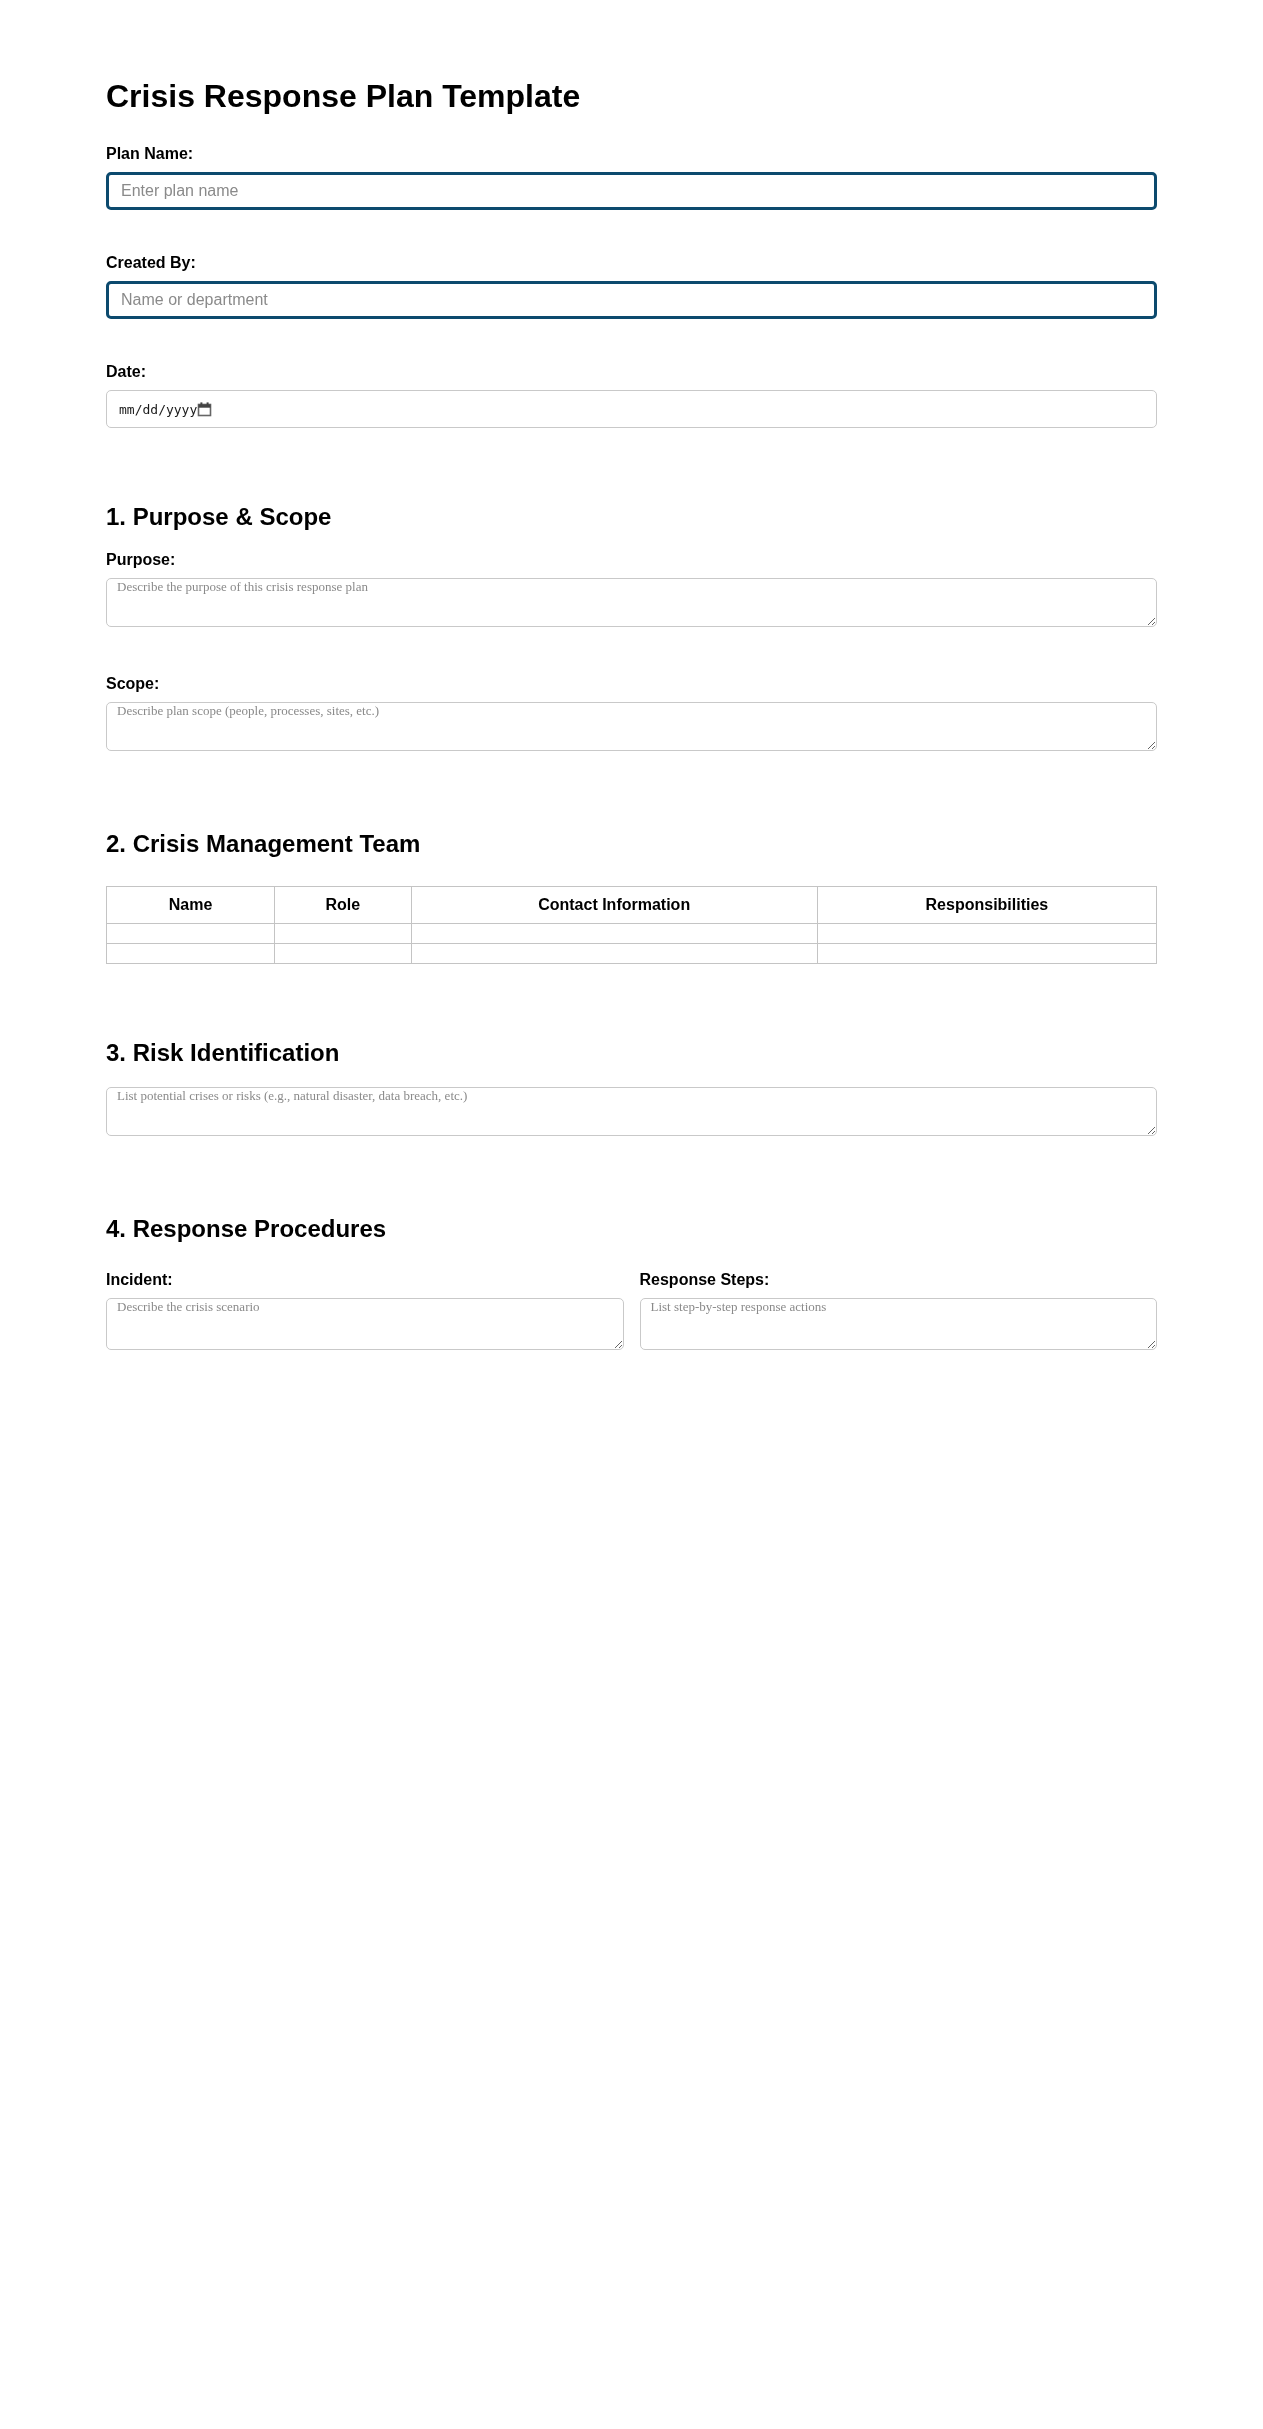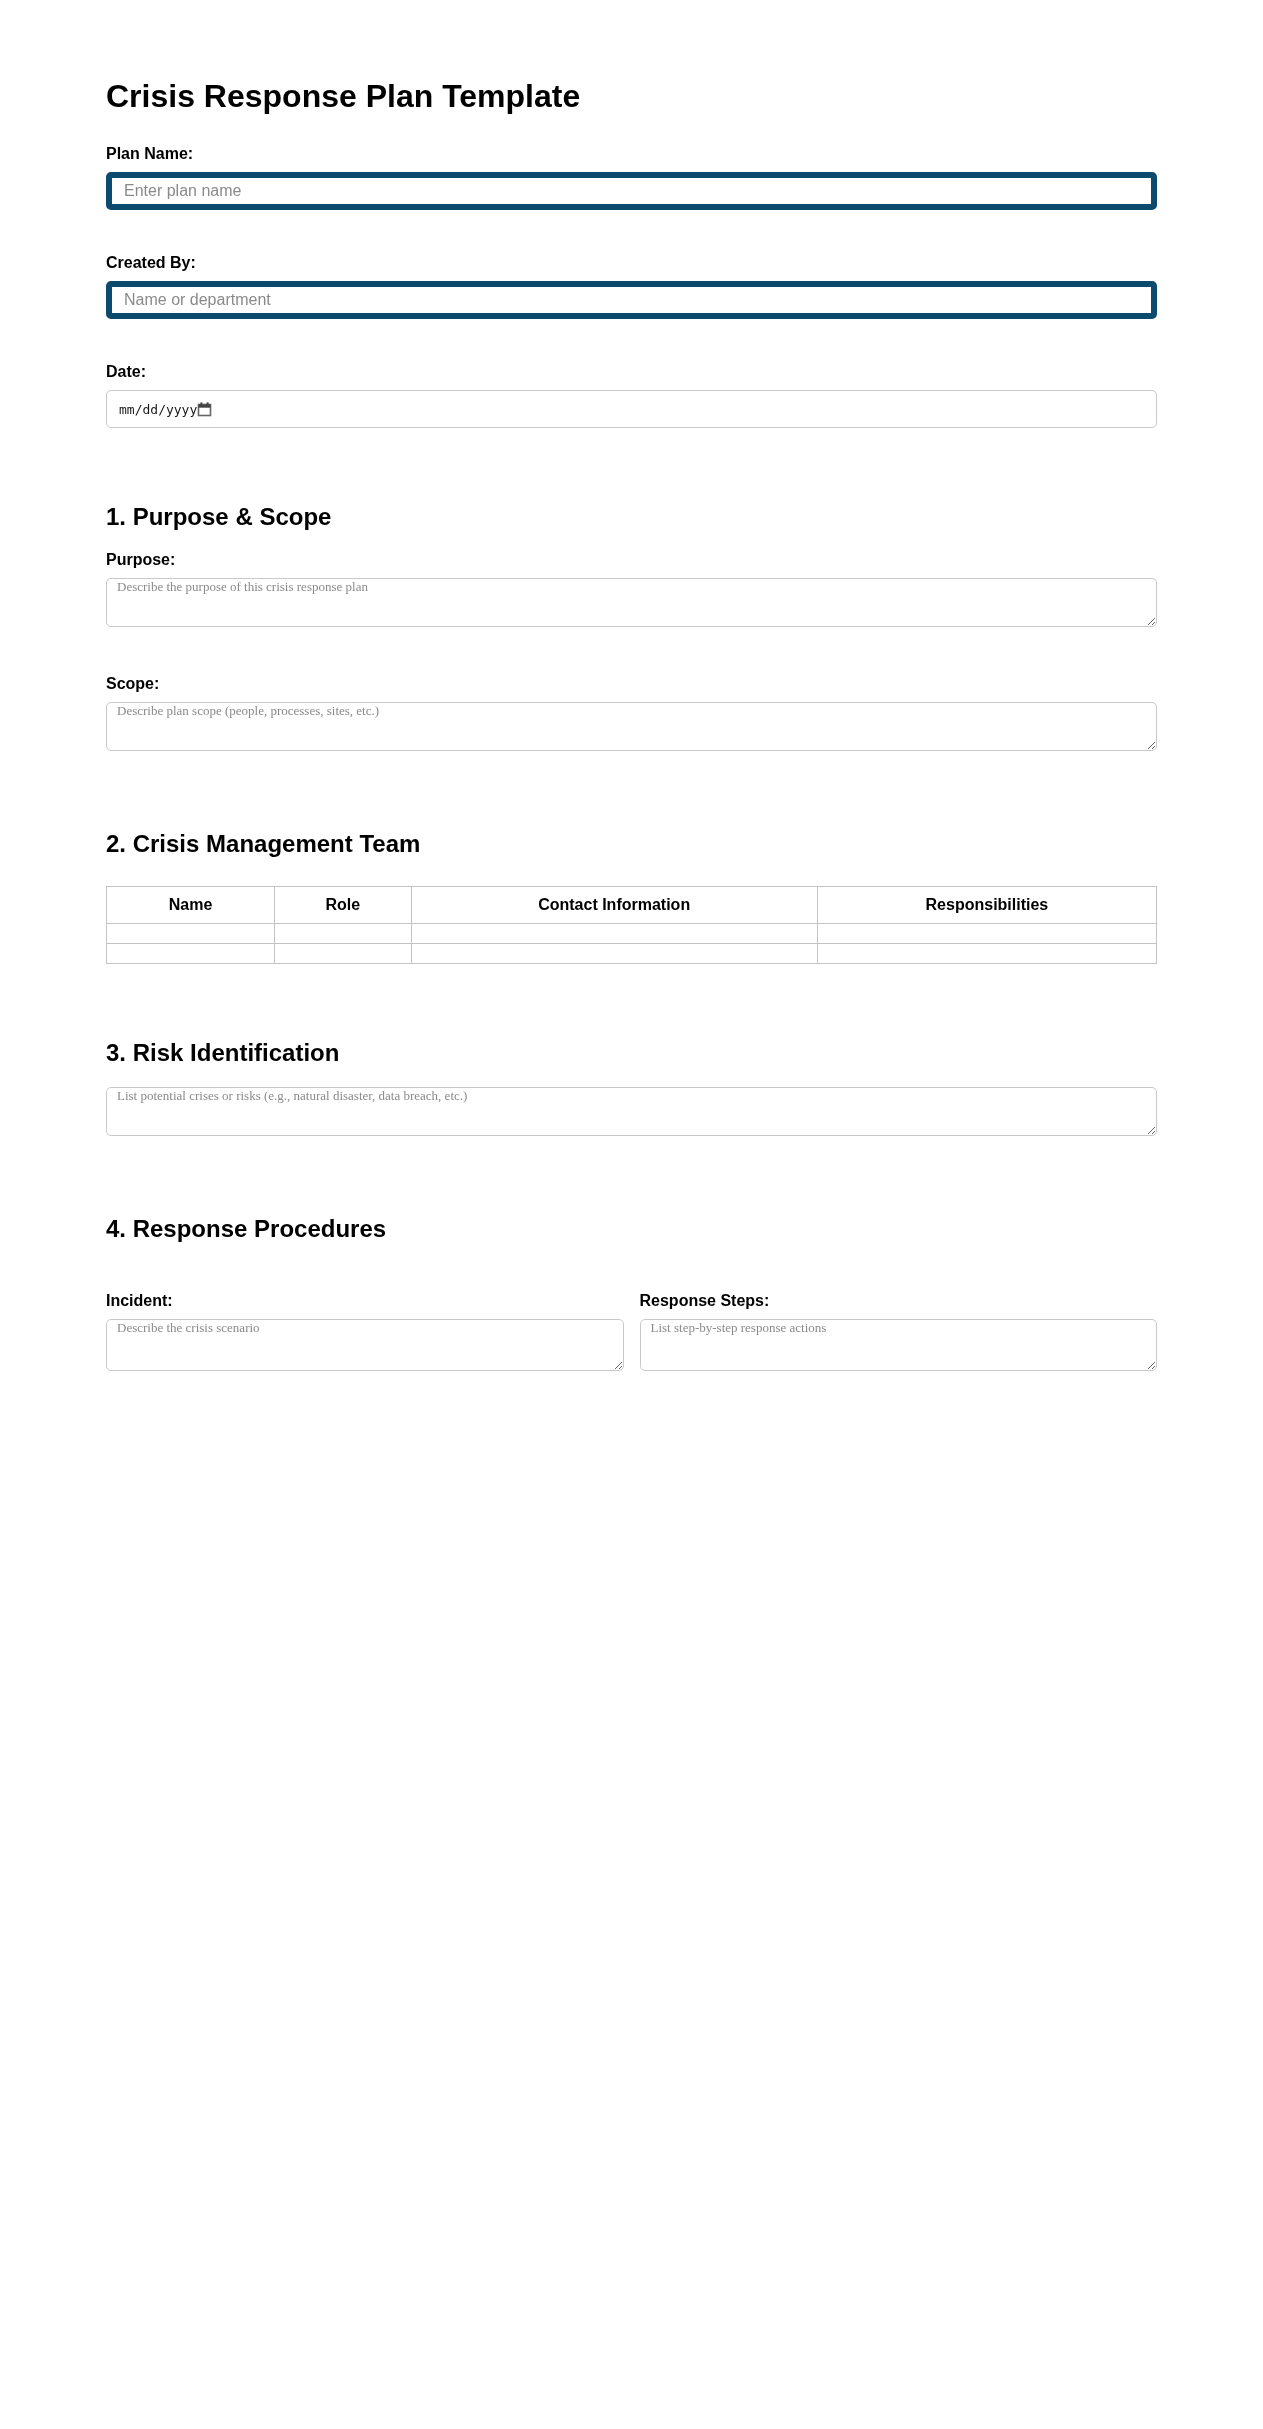--- a/index.html
+++ b/index.html
@@ -34,21 +34,21 @@
     font-weight: bold;
     margin-bottom: 9px;
   }
   .text-input {
     width: 100%;
     height: 38px;
     padding: 8px 12px;
     font-family: "Liberation Sans", sans-serif;
     font-size: 16px;
     color: #111111;
-    border: 6px solid #0c4a6e;
+    border: 3px solid #0c4a6e;
     border-radius: 5px;
     background: #ffffff;
     outline: none;
   }
   .text-input::placeholder { color: #8a8a8a; }
   .date-input {
     display: flex;
     align-items: center;
     width: 100%;
     height: 38px;
@@ -74,21 +74,21 @@
     border: 1px solid #c9c9c9;
     border-radius: 5px;
     background: #ffffff;
     resize: both;
     outline: none;
   }
   textarea.area-input::placeholder { color: #8a8a8a; }
   .two-col {
     display: flex;
     gap: 16px;
-    margin-top: 49px;
+    margin-top: 28px;
   }
   .two-col .col { flex: 1; }
   .two-col textarea.area-input { height: 52px; }
   table.team-table {
     width: 100%;
     border-collapse: collapse;
     margin-top: 28px;
   }
   table.team-table th, table.team-table td {
     border: 1px solid #c4c4c4;

